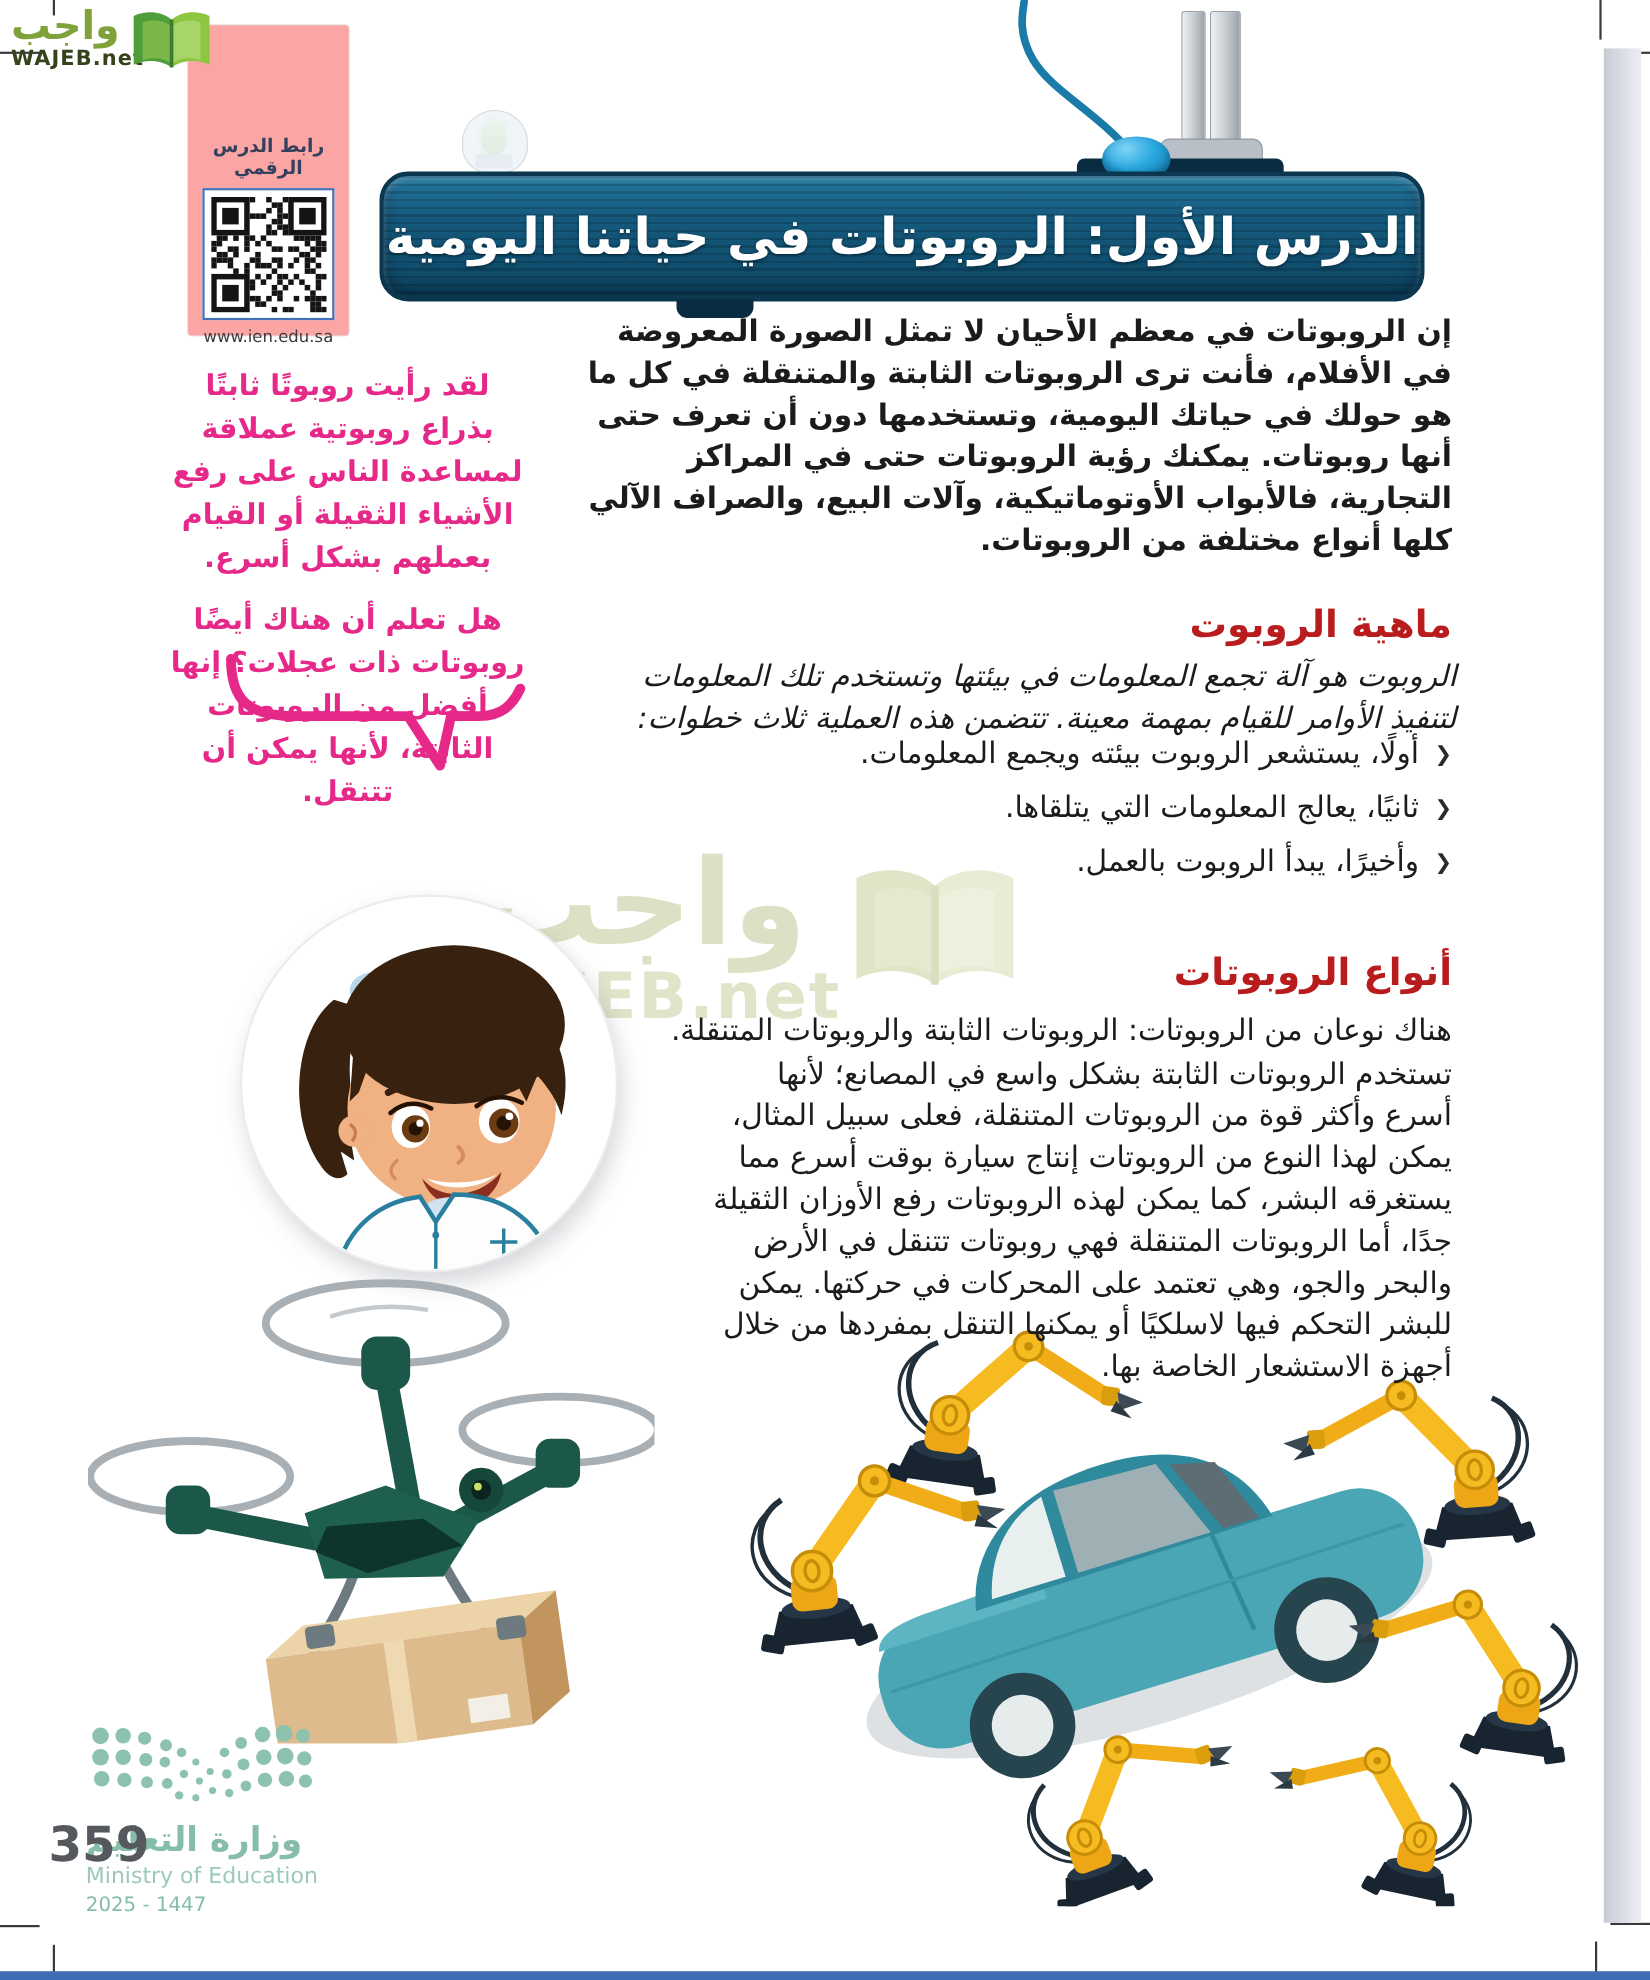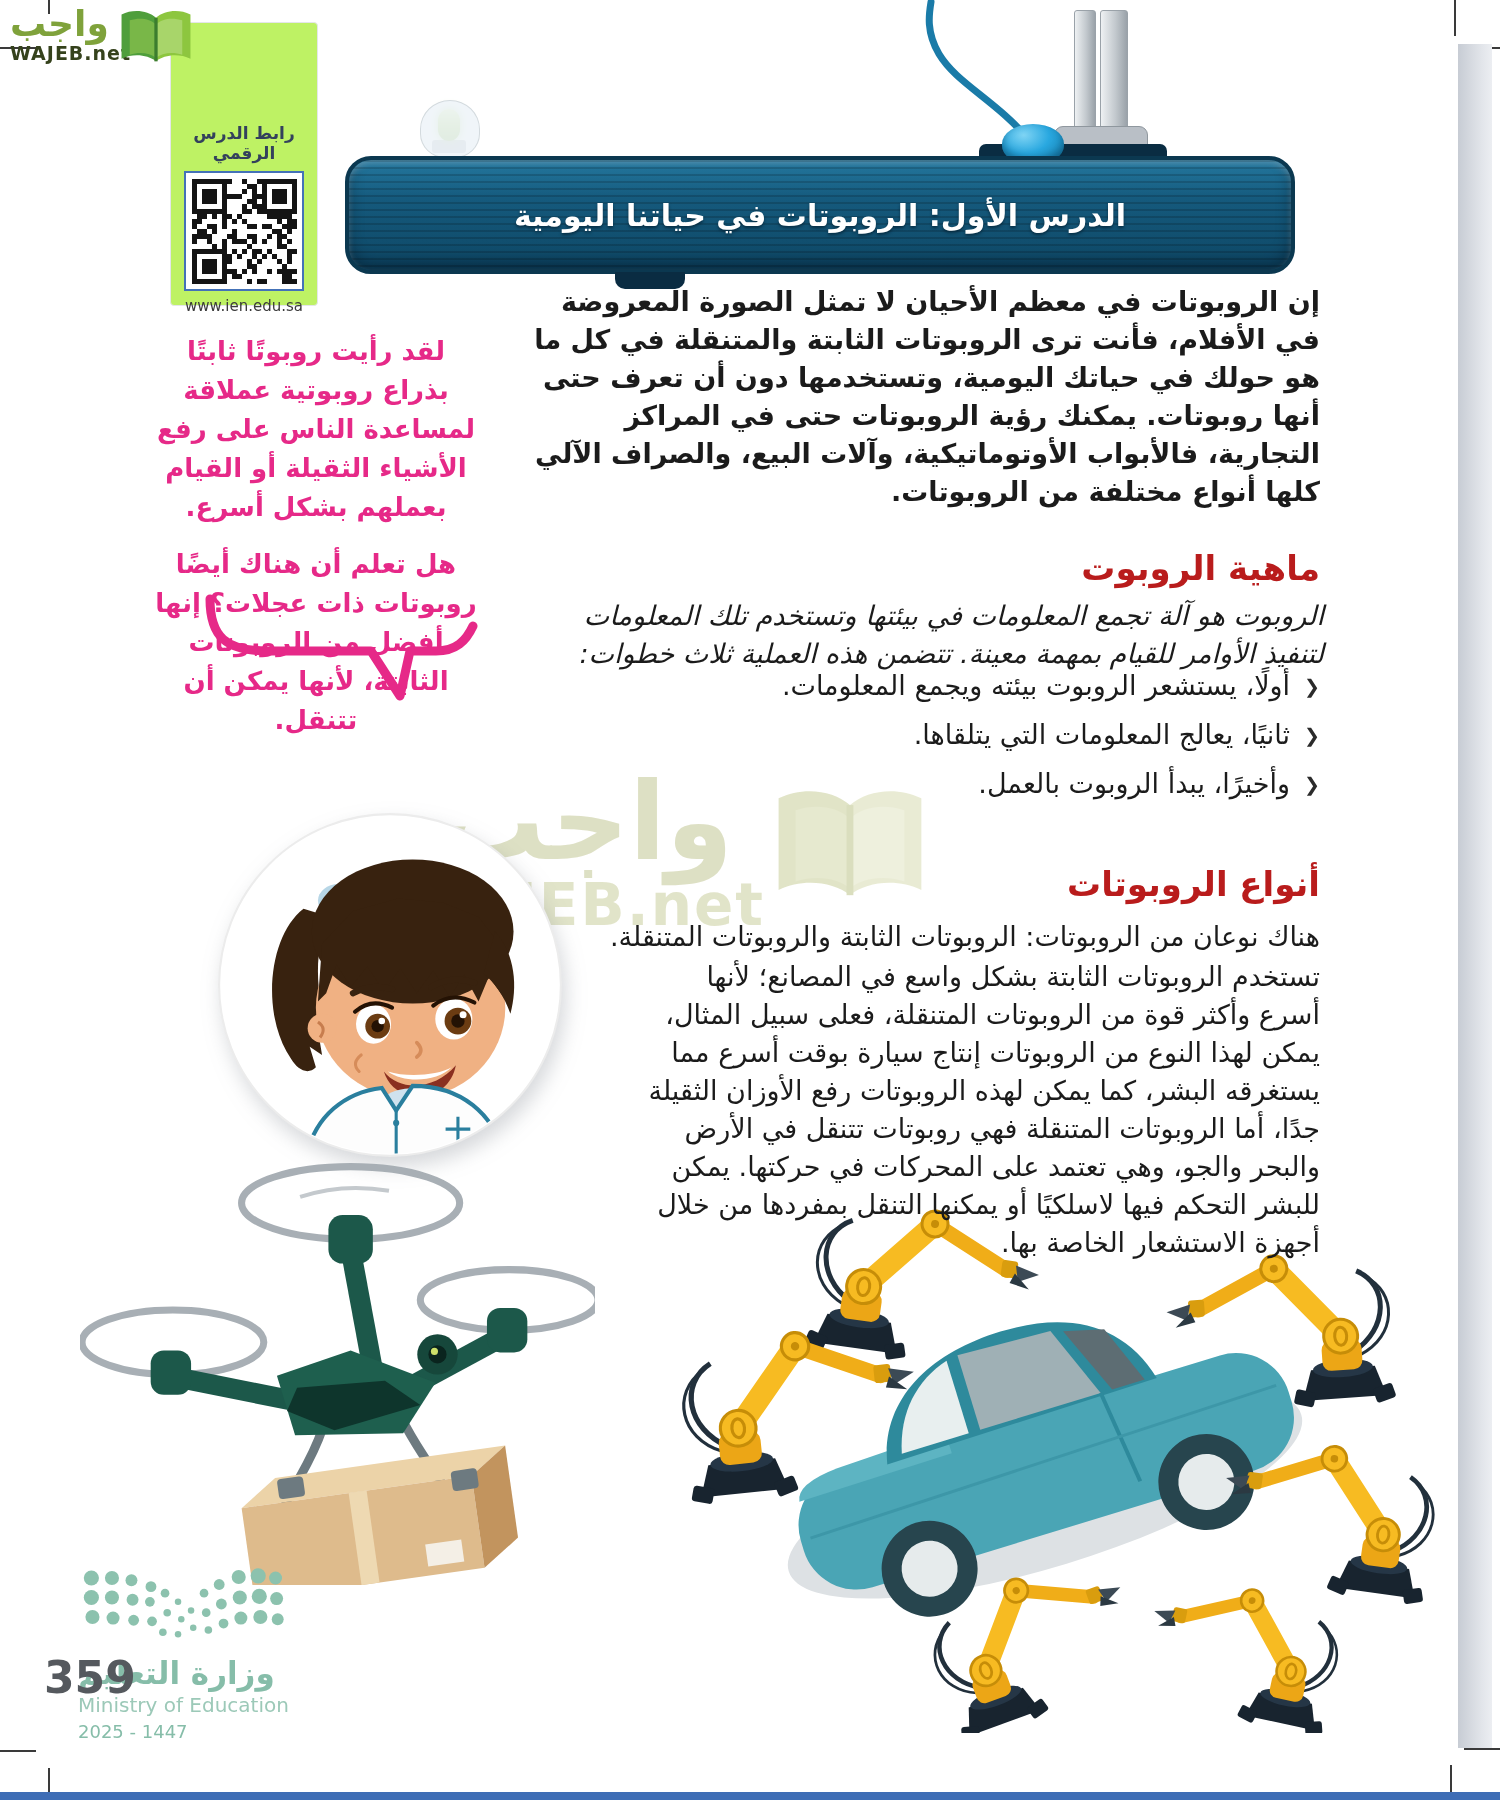--- a/index.html
+++ b/index.html
@@ -13,21 +13,21 @@
     background:linear-gradient(to right,#c7ccd4,#e2e5ea 70%,#eceef2);z-index:6;}
   .bottom-band{position:absolute;left:0;bottom:0;width:100%;height:8px;background:#3e6db5;z-index:7;}
 
   
   .wajeb-logo{left:10px;top:6px;width:190px;height:70px;z-index:4;}
   .wajeb-ar{font-size:36px;font-weight:bold;color:#7fa23b;line-height:36px;}
   .wajeb-net{font-size:19px;font-weight:bold;color:#35421c;letter-spacing:1px;}
   .book-small{position:absolute;right:0;top:2px;width:88px;height:64px;}
 
   
-  .qr-card{left:170px;top:22px;width:146px;height:282px;background:#bef264;
+  .qr-card{left:170px;top:22px;width:146px;height:282px;background:#fca5a5;
     border:1px solid #e4e6e9;border-radius:4px;z-index:3;text-align:center;}
   .qr-label{margin-top:100px;font-size:17px;font-weight:bold;color:#33415c;direction:rtl;}
   .qr-box{margin:8px auto 0;width:116px;height:116px;border:2px solid #4472b8;
     background:#fff;display:flex;align-items:center;justify-content:center;}
   .qr-url{margin-top:6px;font-size:15px;color:#3c3c3c;}
 
   
   .cable-svg{left:840px;top:0;width:260px;height:152px;z-index:1;}
   .post{position:absolute;background:linear-gradient(to right,#eef1f3,#c3c9ce 55%,#9aa2a9);
     border:1px solid #9aa2a9;border-radius:3px;z-index:1;}
@@ -43,21 +43,21 @@
   .led-pill{position:absolute;left:18px;top:9px;width:22px;height:32px;border-radius:11px;
     background:linear-gradient(#d6ef8e,#8cc433 55%,#6aa51e);box-shadow:0 0 10px rgba(140,196,51,.8);}
   .led-base{position:absolute;left:12px;top:40px;width:34px;height:13px;background:#9aa4ab;border-radius:3px;}
   .banner{left:345px;top:156px;width:950px;height:118px;border-radius:26px;z-index:2;
     background:linear-gradient(180deg,#24789f 0%,#155a7d 35%,#0e4765 100%);
     border:4px solid #0b3850;box-sizing:border-box;
     box-shadow:inset 0 3px 6px rgba(255,255,255,.25), inset 0 -8px 14px rgba(0,20,35,.5);
     display:flex;align-items:center;justify-content:center;}
   .banner::before{content:"";position:absolute;inset:0;border-radius:22px;
     background:repeating-linear-gradient(180deg,rgba(0,0,0,.16) 0 2px,rgba(255,255,255,0) 2px 7px);}
-  .banner-title{position:relative;color:#ffffff;font-size:30px;font-weight:bold;direction:rtl;
+  .banner-title{position:relative;color:#ffffff;font-size:46px;font-weight:bold;direction:rtl;
     text-shadow:0 2px 3px rgba(0,25,40,.6);}
   .banner-tab{left:615px;top:272px;width:70px;height:17px;background:#0a2c42;
     border-radius:0 0 10px 10px;z-index:2;}
 
   
   .rtl{direction:rtl;text-align:right;}
   .body-text{font-size:27px;line-height:38px;color:#1b1b1b;z-index:3;}
   .intro{right:228px;top:283px;width:792px;font-weight:bold;}
   .pink-note{left:150px;top:332px;width:332px;text-align:center;font-size:26px;line-height:39px;
     font-weight:bold;color:#e62988;z-index:3;}

